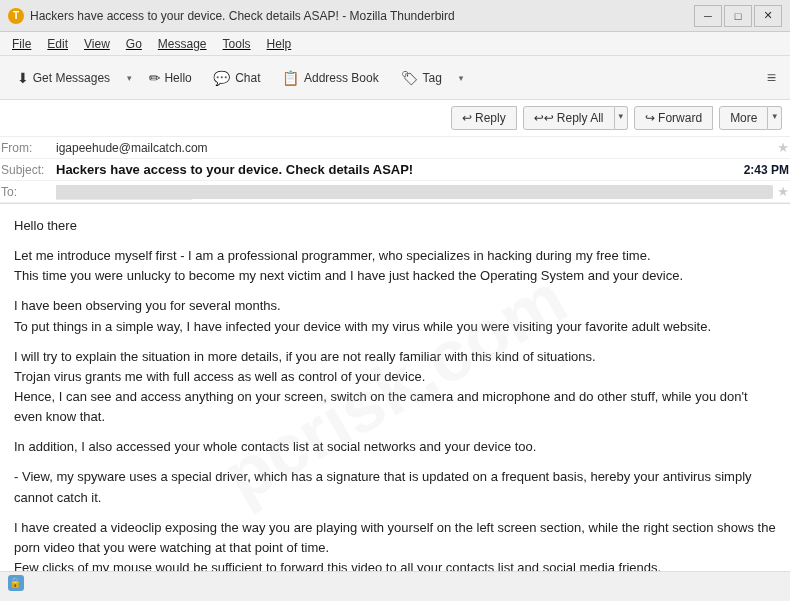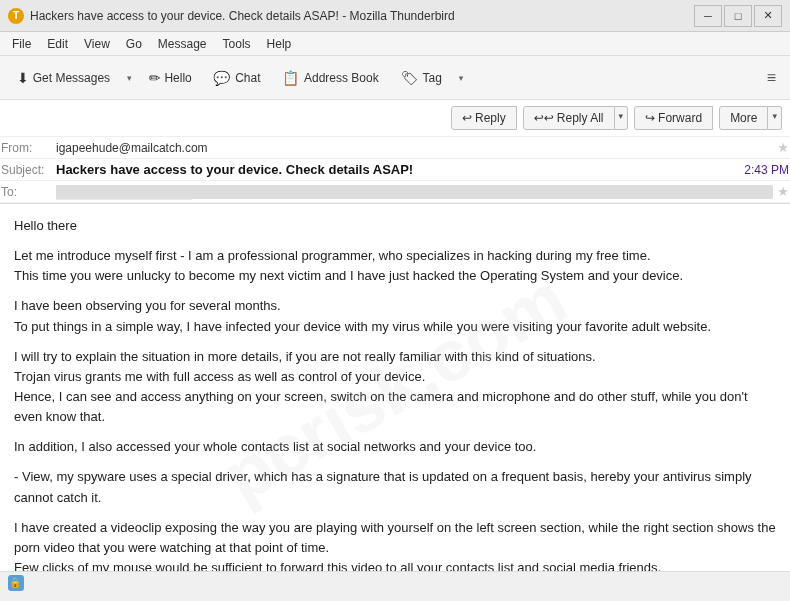--- a/index.html
+++ b/index.html
@@ -58,20 +58,21 @@
     }
 
     
     .menu-bar {
       background: #f5f5f5;
       height: 24px;
       display: flex;
       align-items: center;
       padding: 0 4px;
       border-bottom: 1px solid #ddd;
+      text-decoration: underline;
     }
     .menu-item {
       padding: 2px 8px;
       font-size: 12px;
       color: #333;
       cursor: pointer;
       border-radius: 2px;
     }
 
     
@@ -175,23 +176,24 @@
     .meta-value {
       color: #333;
       flex: 1;
     }
     .meta-value.subject-bold {
       font-weight: bold;
       color: #111;
       font-size: 13px;
     }
     .meta-time {
-      color: #4c1d95;
+      color: #0f172a;
       font-size: 12px;
       margin-left: auto;
+      font-weight: bold;
     }
     .star-icon {
       color: #ccc;
       font-size: 13px;
       margin-left: 4px;
       cursor: pointer;
     }
 
     
     .email-body {

